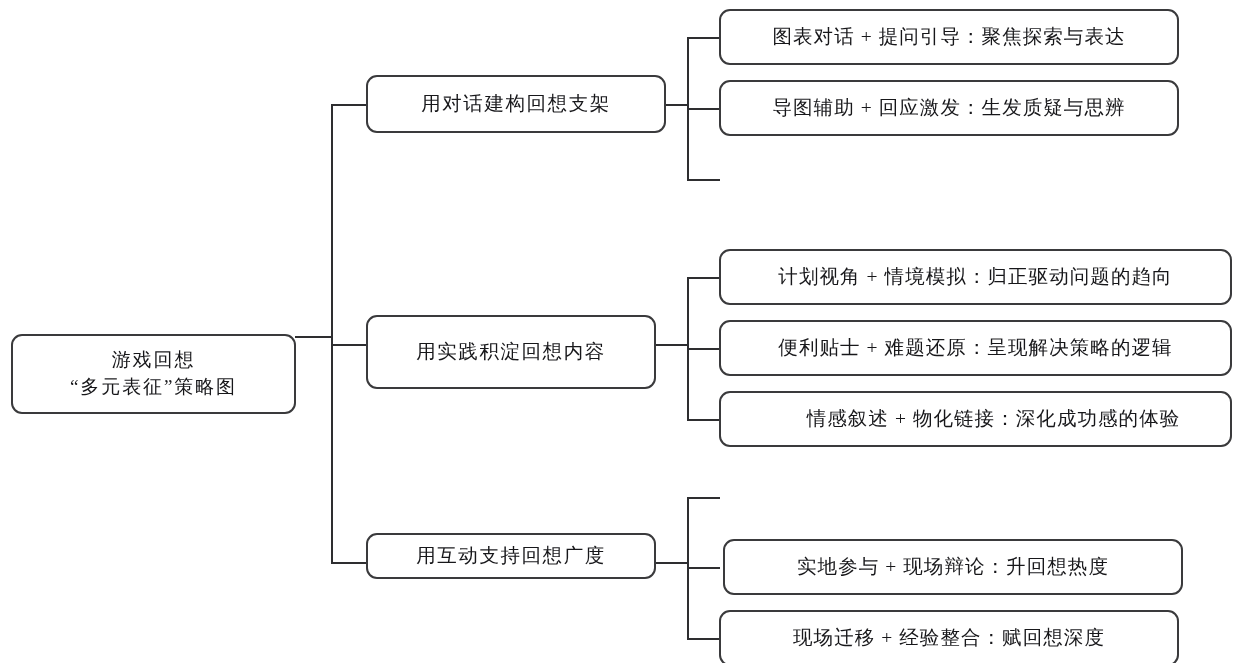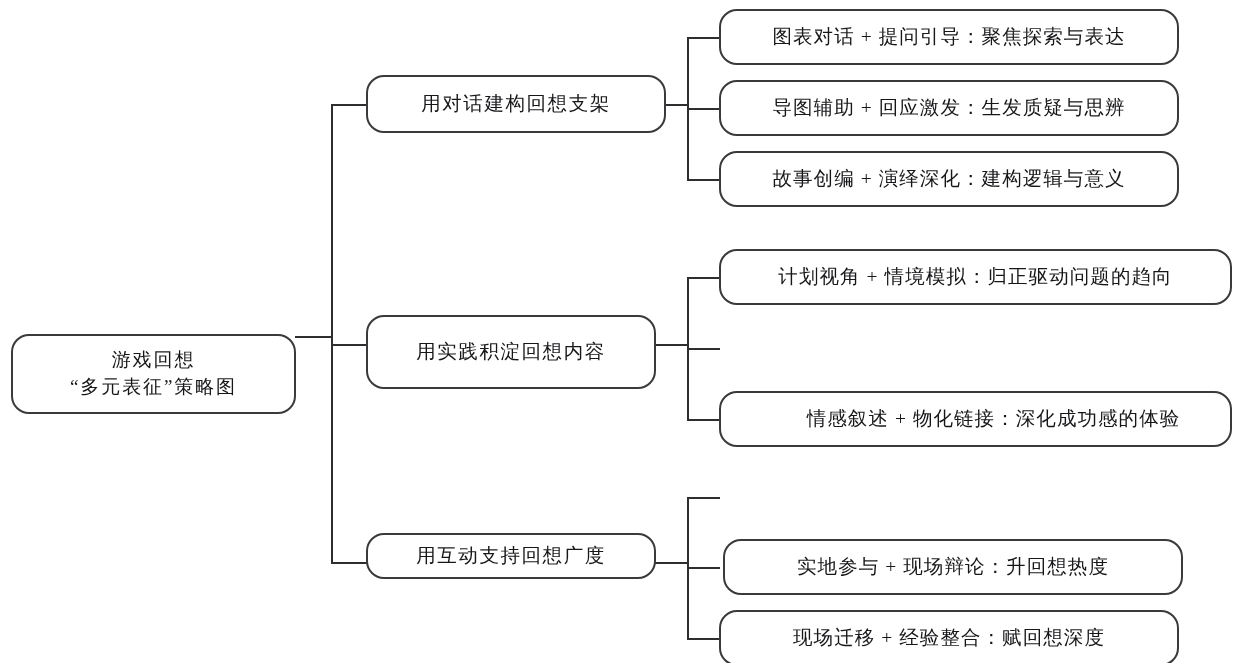--- a/index.html
+++ b/index.html
@@ -22,21 +22,21 @@
     background: #2e2e30;
   }
   .line.h { height: 2px; }
   .line.v { width: 2px; }
 
   
   .node {
     position: absolute;
     box-sizing: border-box;
     border: 2px solid #3a3a3c;
-    border-radius: 18px;
+    border-radius: 11px;
     background: #ffffff;
     display: flex;
     align-items: center;
     justify-content: center;
     text-align: center;
     color: #17171a;
     letter-spacing: 0.06em;
     line-height: 1.42;
     white-space: pre-line;
   }
@@ -87,21 +87,21 @@
 
   <div class="node root" style="left:11px; top:296px; width:285px; height:80px;margin-top:38px;">游戏回想
 “多元表征”策略图</div>
 
   <div class="node branch" style="left:366px; top:75px; width:300px; height:58px;">用对话建构回想支架</div>
   <div class="node branch" style="left:366px; top:315px; width:290px; height:74px;">用实践积淀回想内容</div>
   <div class="node branch" style="left:366px; top:533px; width:290px; height:46px;">用互动支持回想广度</div>
 
   <div class="node leaf" style="left:719px; top:9px; width:460px; height:56px;">图表对话 + 提问引导：聚焦探索与表达</div>
   <div class="node leaf" style="left:719px; top:80px; width:460px; height:56px;">导图辅助 + 回应激发：生发质疑与思辨</div>
-  <div class="node leaf" style="left:719px; top:151px; width:460px; height:56px;">故事创编 + 演绎深化：建构逻辑与意义</div>
 
   <div class="node leaf" style="left:719px; top:249px; width:513px; height:56px;">计划视角 + 情境模拟：归正驱动问题的趋向</div>
+  <div class="node leaf" style="left:719px; top:320px; width:513px; height:56px;">便利贴士 + 难题还原：呈现解决策略的逻辑</div>
   <div class="node leaf" style="left:719px; top:391px; width:513px; height:56px;padding-left:36px;">情感叙述 + 物化链接：深化成功感的体验</div>
 
   <div class="node leaf" style="left:723px; top:539px; width:460px; height:56px;">实地参与 + 现场辩论：升回想热度</div>
   <div class="node leaf" style="left:719px; top:610px; width:460px; height:56px;">现场迁移 + 经验整合：赋回想深度</div>
 
 </div>
 
 </body></html>

